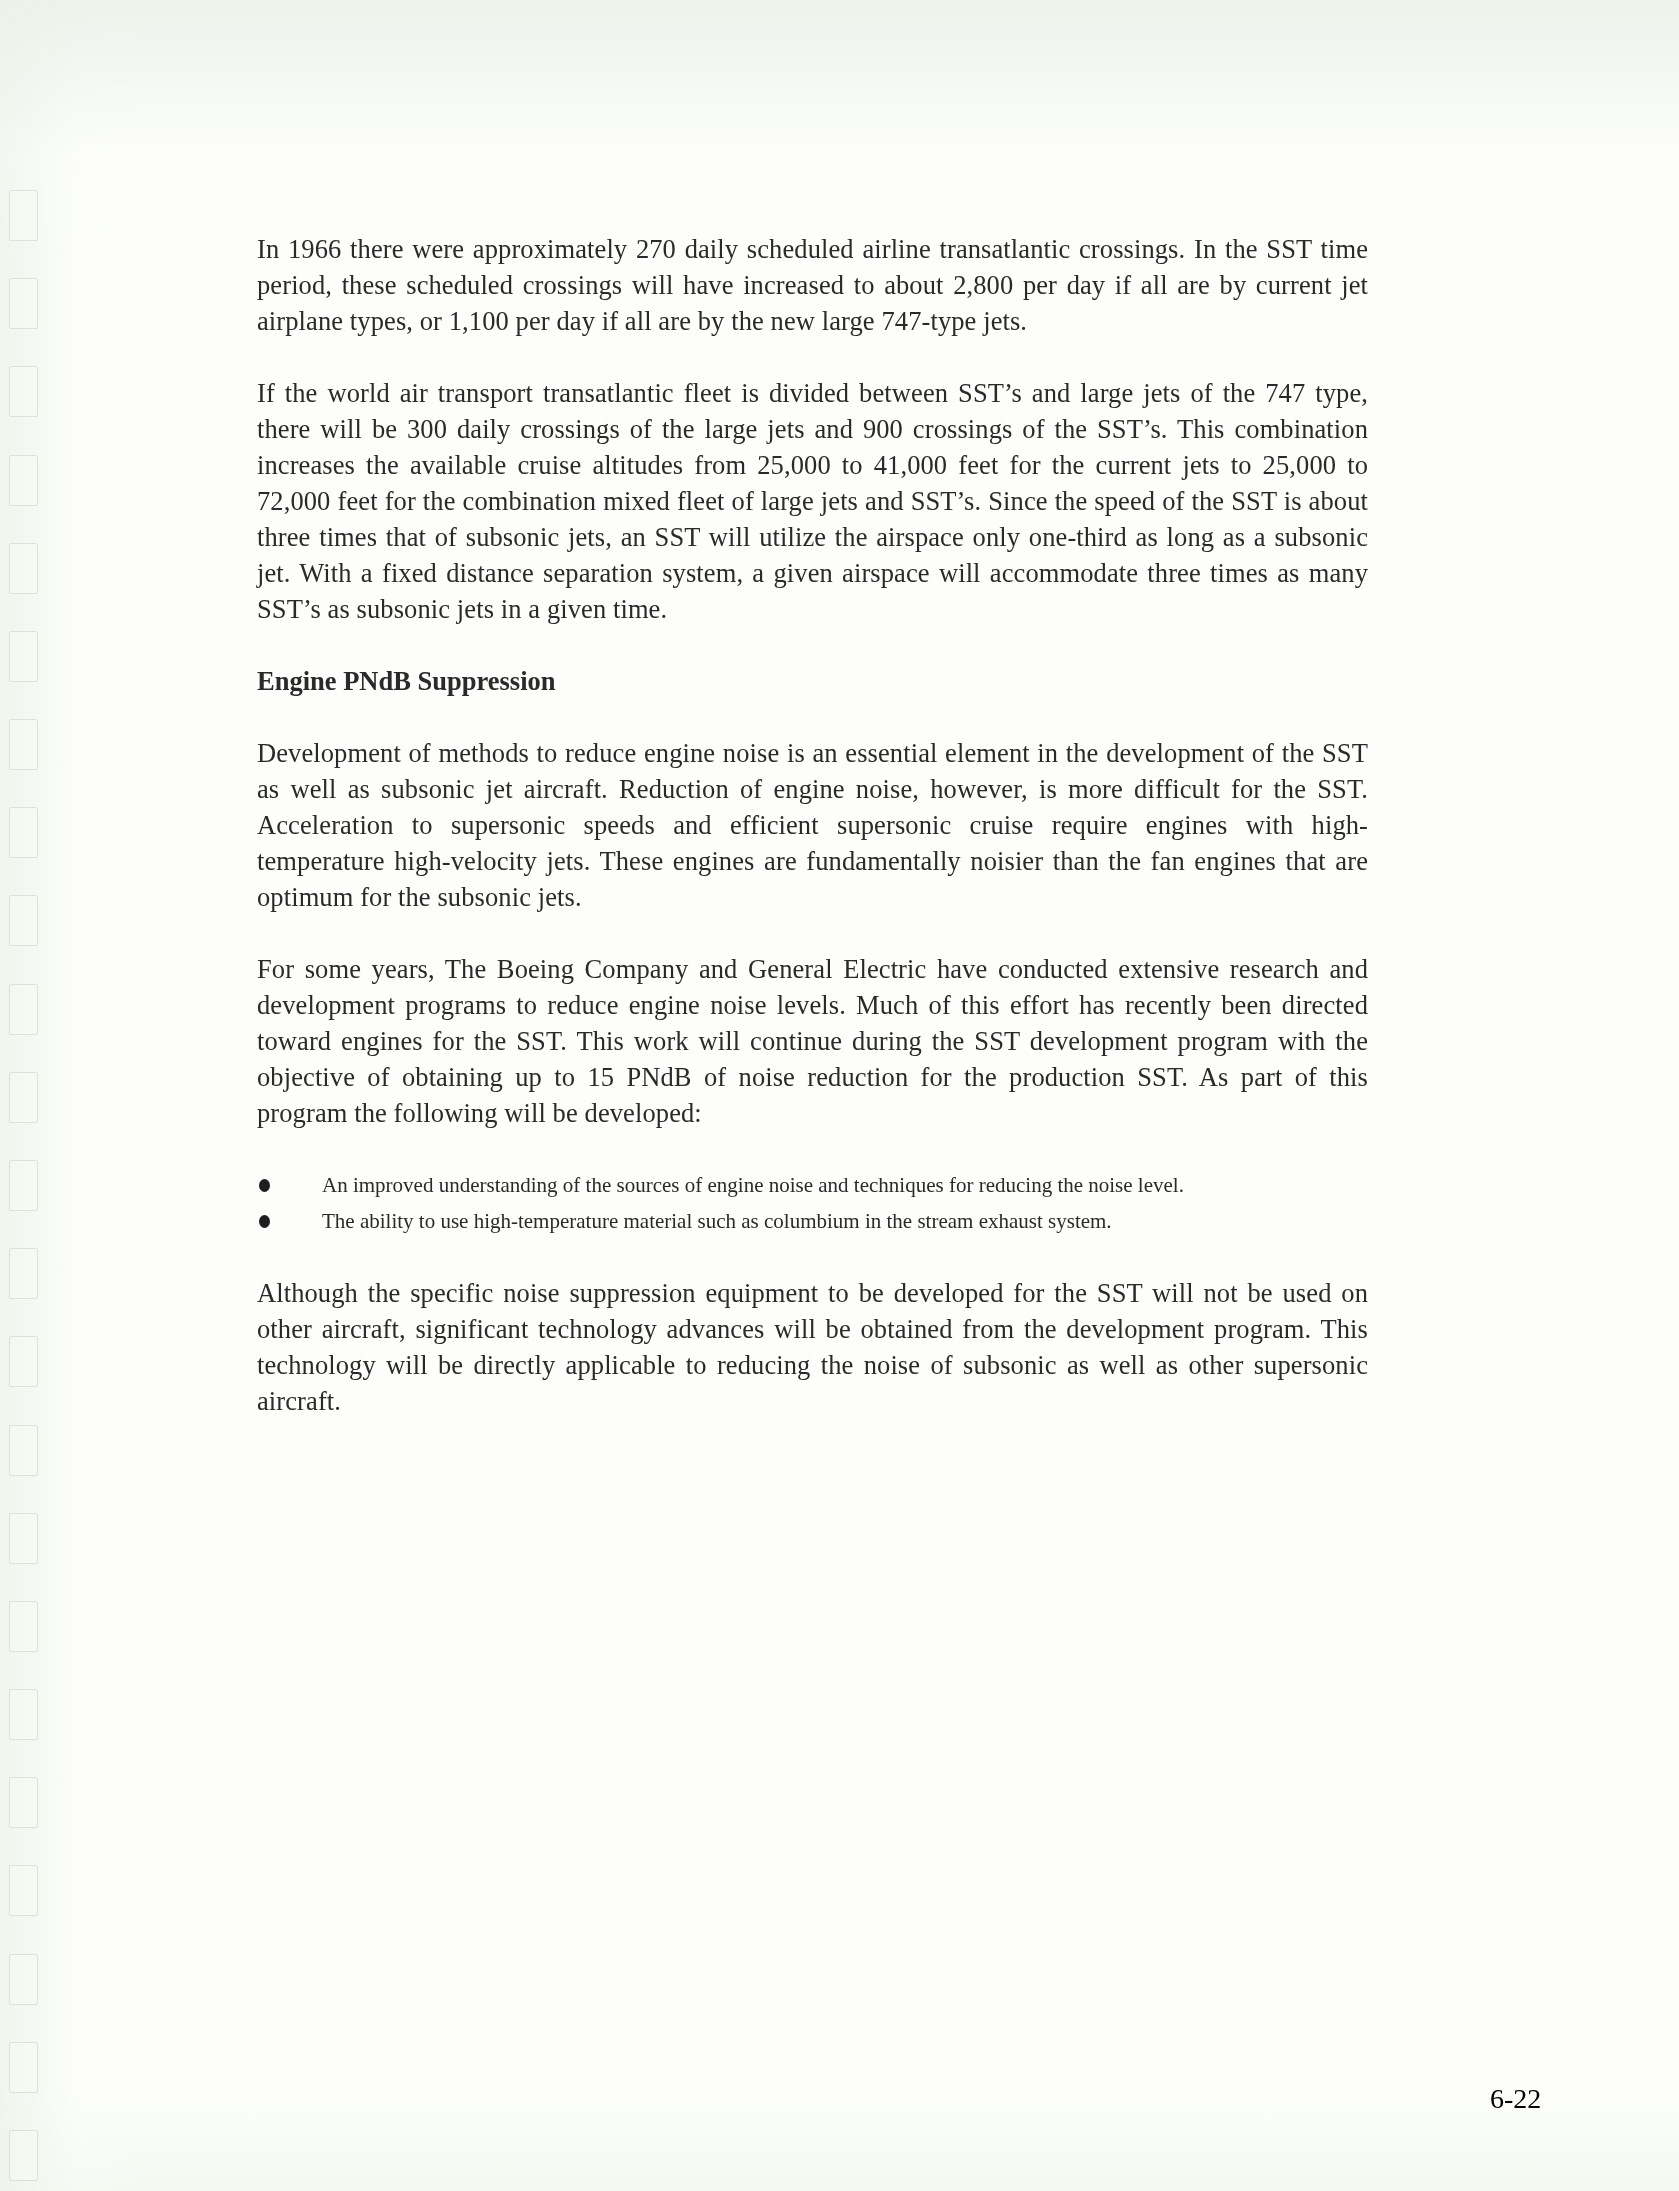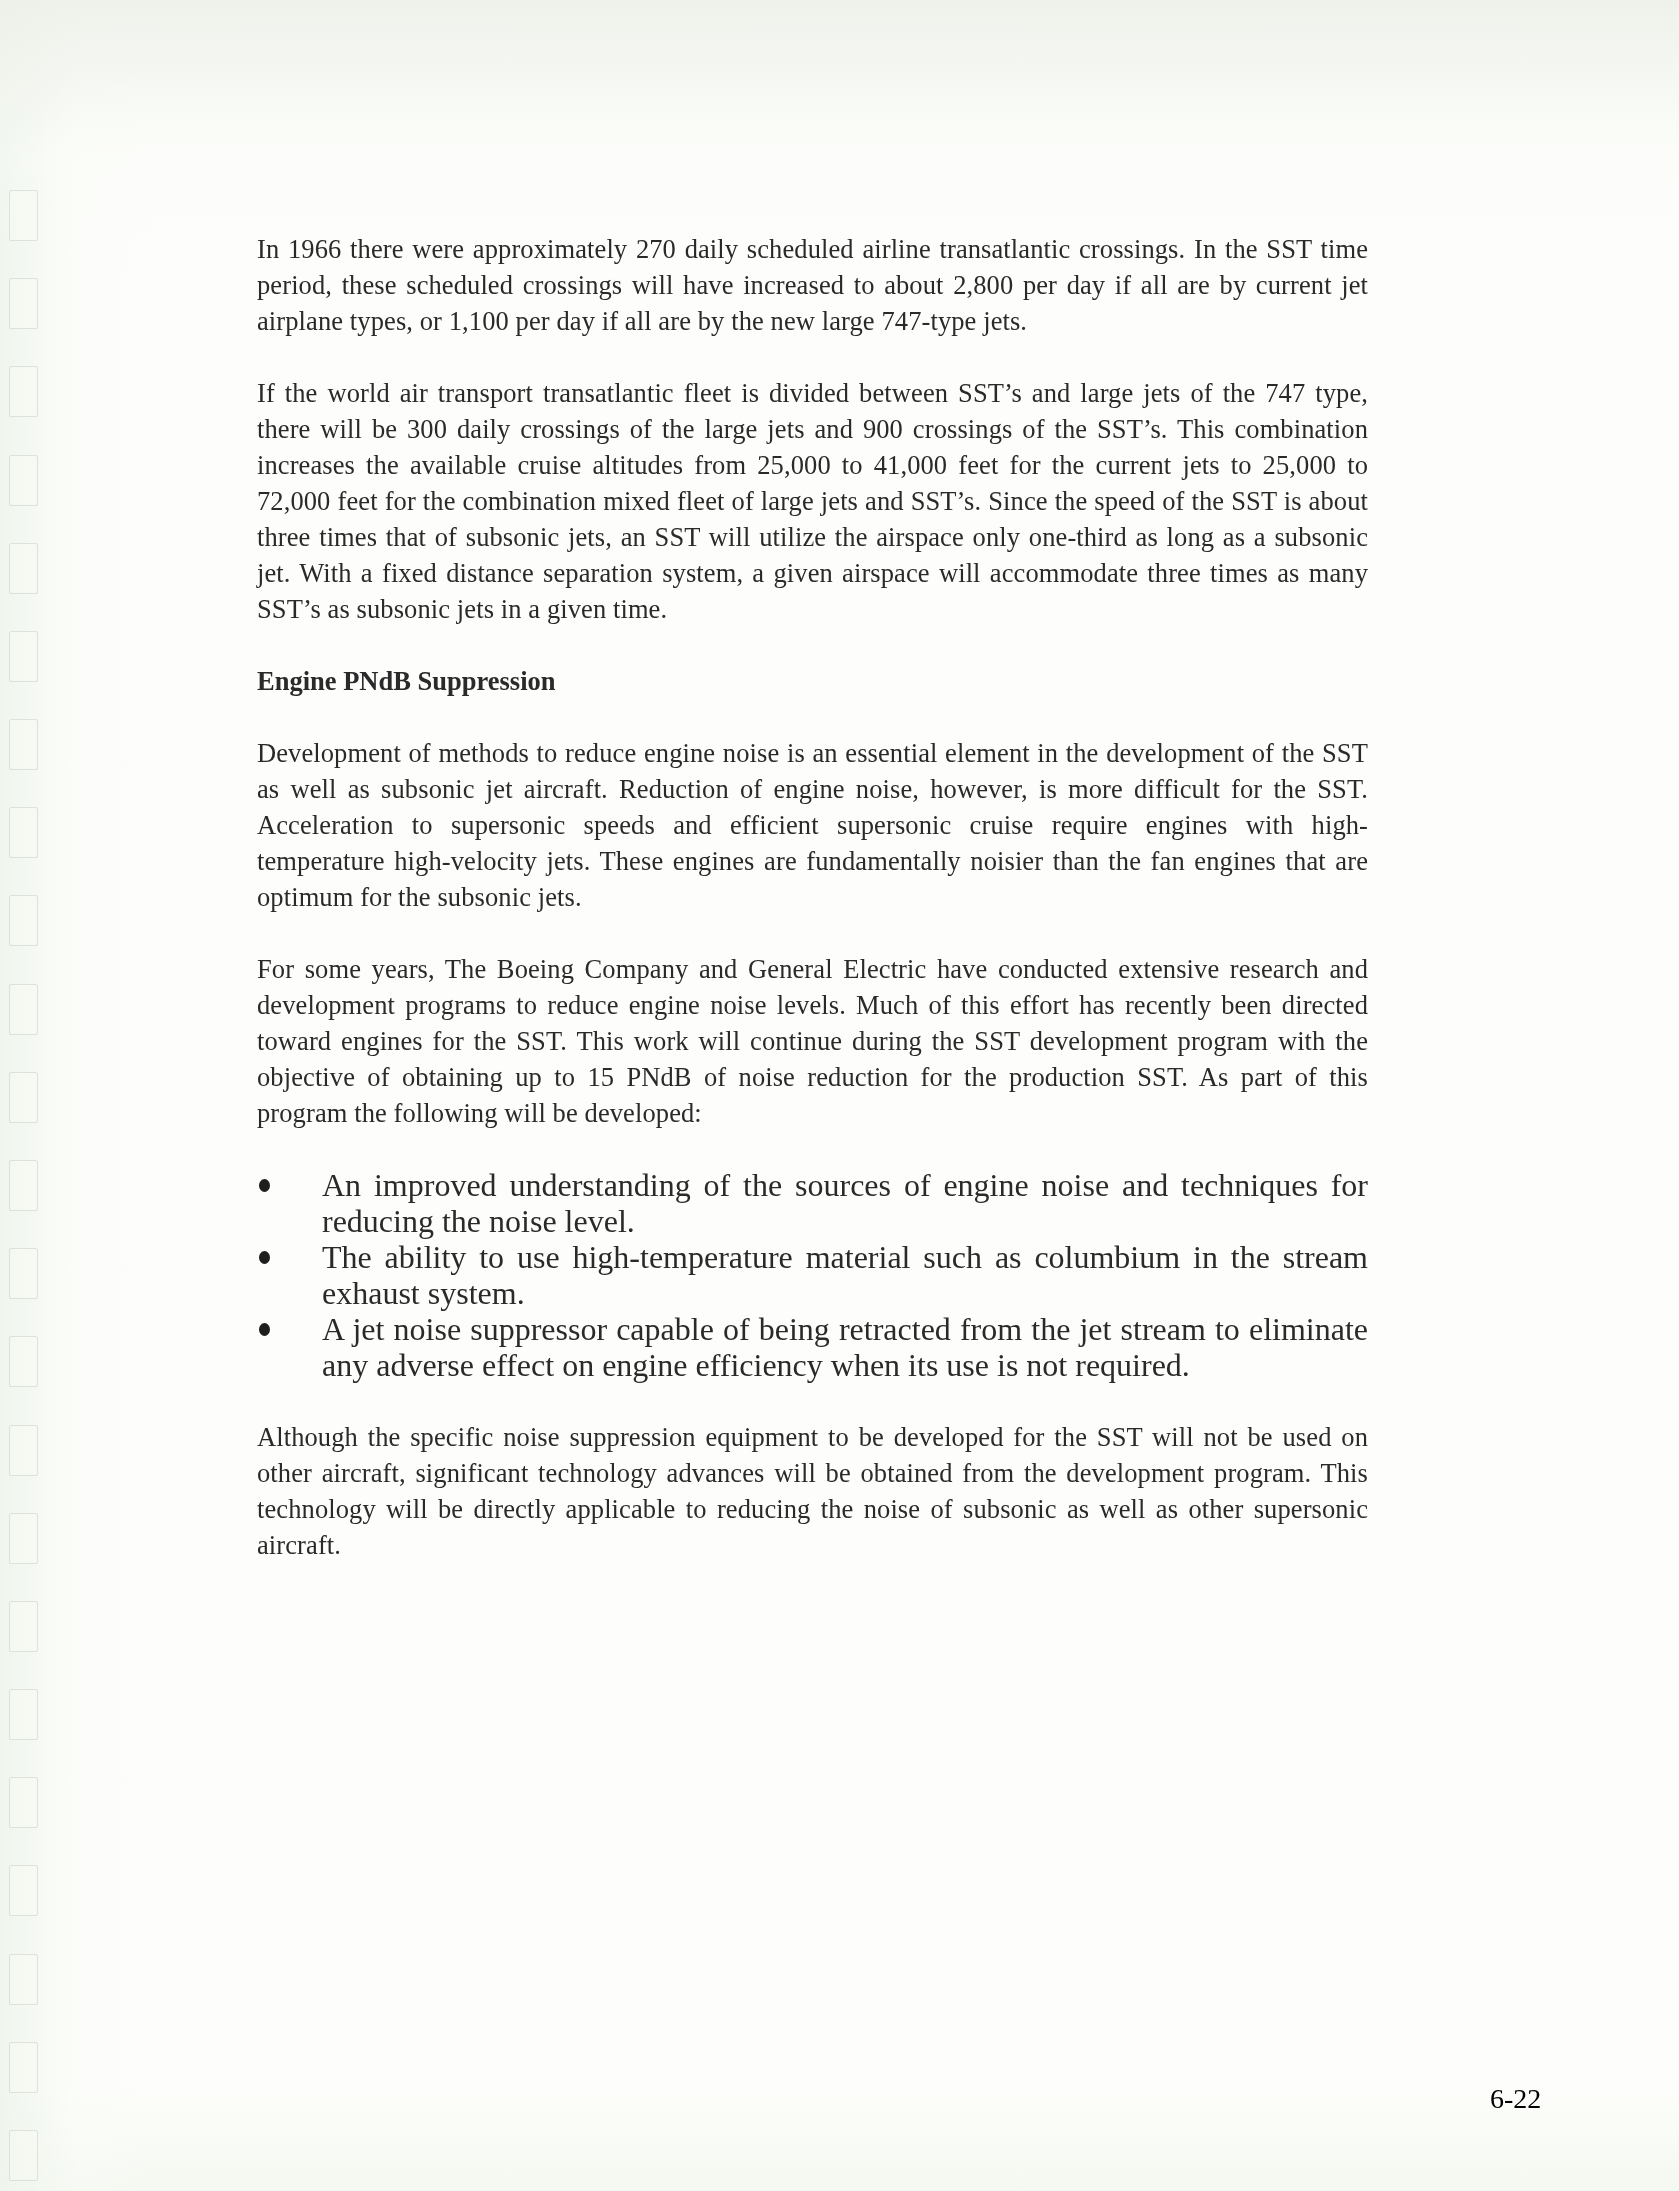--- a/index.html
+++ b/index.html
@@ -60,21 +60,21 @@
     margin: 0;
   }
   .bullet-list {
     list-style: none;
     margin: 0;
     padding: 0;
   }
   .bullet-item {
     position: relative;
     padding-left: 65px;
-    font-size: 32px;
+    font-size: 21px;
     line-height: 36px;
     text-align: justify;
   }
   .bullet-dot {
     position: absolute;
     left: 1.7px;
     top: 12px;
     width: 11px;
     height: 13px;
     border-radius: 50%;
@@ -138,24 +138,20 @@
   <div style="height:36px"></div>
   <ul class="bullet-list">
     <li class="bullet-item">
       <span class="bullet-dot"></span>
       <span>An improved understanding of the sources of engine noise and techniques for reducing the noise level.</span>
     </li>
     <li class="bullet-item">
       <span class="bullet-dot"></span>
       <span>The ability to use high-temperature material such as columbium in the stream exhaust system.</span>
     </li>
-    <li class="bullet-item">
-      <span class="bullet-dot"></span>
-      <span>A jet noise suppressor capable of being retracted from the jet stream to eliminate any adverse effect on engine efficiency when its use is not required.</span>
-    </li>
   </ul>
 
   <div style="height:36px"></div>
   <p class="para">Although the specific noise suppression equipment to be developed for the SST will not be used on other aircraft, significant technology advances will be obtained from the development program. This technology will be directly applicable to reducing the noise of subsonic as well as other supersonic aircraft.</p>
 </div>
 
 <div class="page-number">6-22</div>
 
 
 </body></html>

